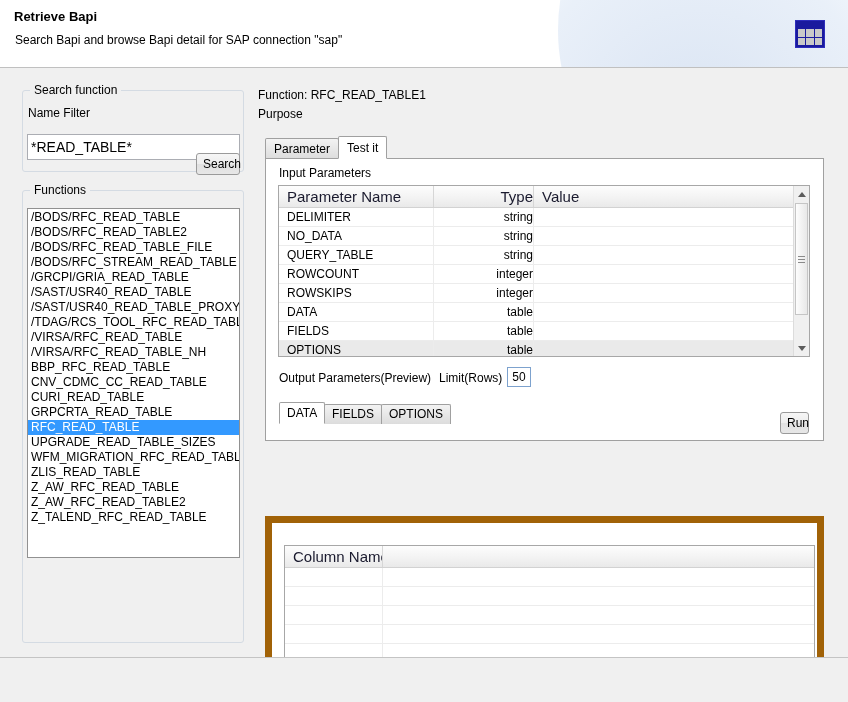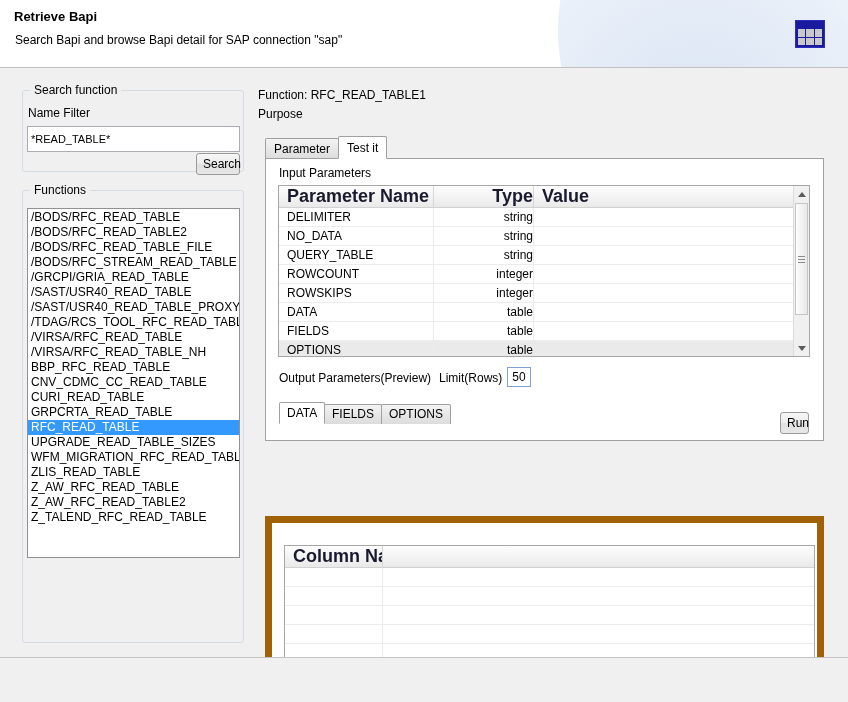--- a/index.html
+++ b/index.html
@@ -75,23 +75,23 @@
     font-size: 12px; color: #000;
   }
 
   .grp-search { left: 22px; top: 22px; width: 222px; height: 82px; }
   .grp-funcs  { left: 22px; top: 122px; width: 222px; height: 453px; }
 
   .lbl-name-filter {
     position: absolute; left: 28px; top: 38px; font-size: 12px;
   }
   .txt-filter {
-    position: absolute; left: 27px; top: 58px; width: 213px; height: 20px;
+    position: absolute; left: 27px; top: 66px; width: 213px; height: 20px;
     border: 1px solid #abadb3; background: #fff;
-    font-family: "Liberation Sans", sans-serif; font-size: 11px;
+    font-family: "Liberation Sans", sans-serif; font-size: 14px;
     padding: 12px 3px; color: #000; outline: none;
   }
   .btn {
     font-family: "Liberation Sans", sans-serif; font-size: 12px;
     background: linear-gradient(to bottom,#f6f6f6 0%,#ededed 48%,#e0e0e0 50%,#e7e7e7 100%);
     border: 1px solid #9a9a9a; border-radius: 3px;
     color: #000; cursor: default;
   }
   .btn-search {
     position: absolute; left: 196px; top: 85px; width: 44px; height: 22px;
@@ -144,23 +144,23 @@
     border: 1px solid #a7a7a7;
     background: #fff;
     overflow: hidden;
   }
   .grid-head {
     display: flex; height: 22px;
     background: linear-gradient(to bottom,#fdfdfd 0%,#f2f2f2 60%,#e9e9e9 100%);
     border-bottom: 1px solid #d2d2d2;
   }
   .grid-head .cell {
-    font-size: 18px; line-height: 21px; color: #1a1a2e;
+    font-size: 15px; line-height: 21px; color: #1a1a2e;
     padding-left: 8px; border-right: 1px solid #d6d6d6;
-    overflow: hidden; white-space: nowrap; font-weight: bold;
+    overflow: hidden; white-space: nowrap;
   }
   .grid-row { display: flex; height: 19px; border-bottom: 1px solid #ececec; }
   .grid-row .cell {
     font-size: 12px; line-height: 18px; padding-left: 8px;
     border-right: 1px solid #ececec; overflow: hidden; white-space: nowrap;
   }
   .grid-row.partial { background: #eaeaea; }
 
   .grid-params { left: 12px; top: 26px; width: 532px; height: 172px; }
   .grid-params .c1 { width: 155px; }

